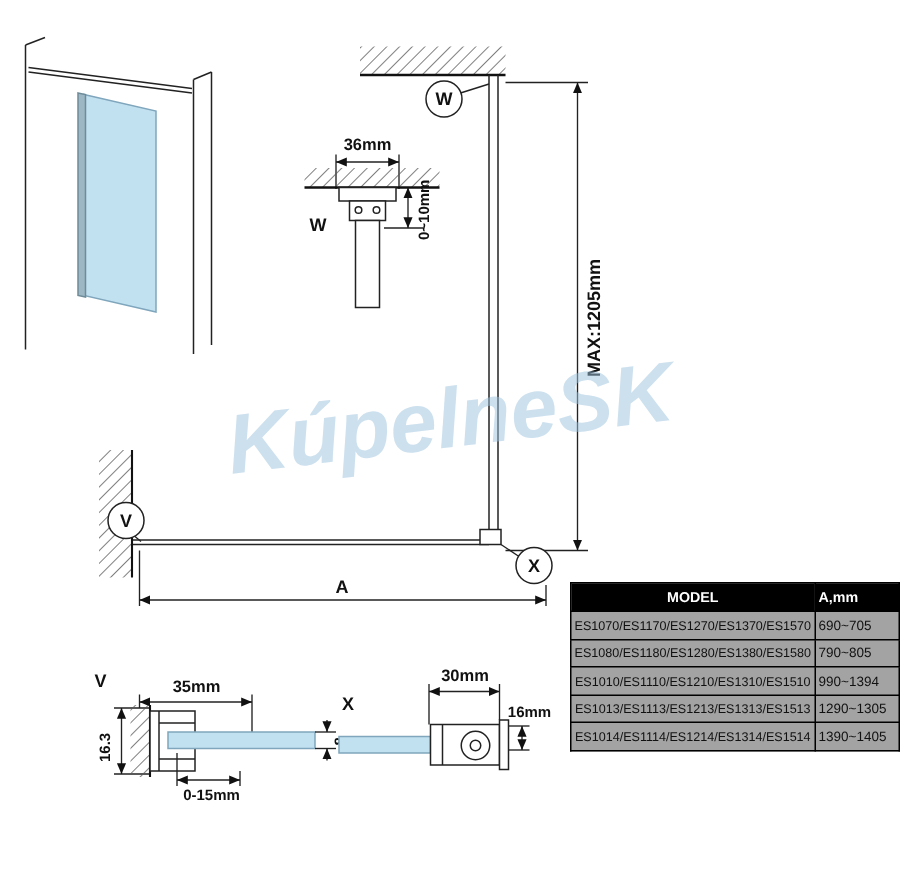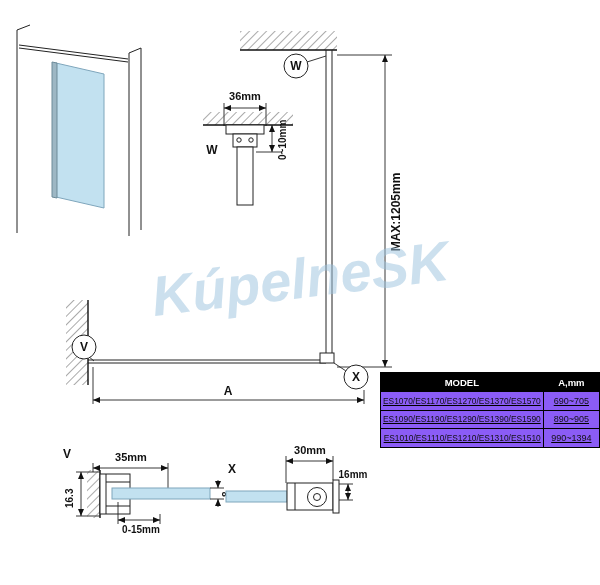--- a/index.html
+++ b/index.html
@@ -11,26 +11,26 @@
   .dim  { font-size:11px; font-weight:bold; }
   .dim-lg { font-size:12px; font-weight:bold; }
   .dim-sm { font-size:10px; font-weight:bold; }
   .lbl { font-size:12px; font-weight:bold; }
   .watermark {
     position:absolute; left:50px; top:246px; width:500px; text-align:center;
     font-size:56px; font-weight:bold; font-style:italic;
     color:rgba(153,194,221,0.50); transform:rotate(-7deg);
     white-space:nowrap; pointer-events:none;
   }
-  .spec-table { position:absolute; left:380px; top:372px; border-collapse:collapse; background:#8b5cf6;text-decoration:underline; }
+  .spec-table { position:absolute; left:380px; top:388px; border-collapse:collapse; background:#a3a3a3; }
   .spec-table th, .spec-table td { border:1px solid #000; }
   .spec-table th { background:#000; color:#fff; font-size:9.5px; font-weight:bold; height:19px; padding:0 2px; }
   .spec-table td { font-size:8.4px; height:18.5px; padding:0 2px; white-space:nowrap; color:#111; }
-  td.model, th.model { width:156px; text-align:right; }
-  td.amm, th.amm { width:59px; text-align:center; }
+  td.model, th.model { width:156px; text-align:center; }
+  td.amm, th.amm { width:59px; text-align:left; }
   td.amm { font-size:9px; }
   th.model { text-align:center; }
 </style>
 </head>
 <body>
 
 <div class="canvas">
 
   <svg class="svg-layer" width="600" height="585" viewBox="0 0 600 585">
     <defs>
@@ -215,23 +215,31 @@
         <th class="model">MODEL</th>
         <th class="amm">A,mm</th>
       </tr>
     </thead>
     <tbody>
       <tr>
         <td class="model">ES1070/ES1170/ES1270/ES1370/ES1570</td>
         <td class="amm">690~705</td>
       </tr>
       <tr>
-        <td class="model">ES1090/ES1190/ES1290/ES1390/ES1590</td>
-        <td class="amm">890~905</td>
+        <td class="model">ES1080/ES1180/ES1280/ES1380/ES1580</td>
+        <td class="amm">790~805</td>
       </tr>
       <tr>
         <td class="model">ES1010/ES1110/ES1210/ES1310/ES1510</td>
         <td class="amm">990~1394</td>
       </tr>
+      <tr>
+        <td class="model">ES1013/ES1113/ES1213/ES1313/ES1513</td>
+        <td class="amm">1290~1305</td>
+      </tr>
+      <tr>
+        <td class="model">ES1014/ES1114/ES1214/ES1314/ES1514</td>
+        <td class="amm">1390~1405</td>
+      </tr>
     </tbody>
   </table>
 
 </div>
 
 </body></html>

